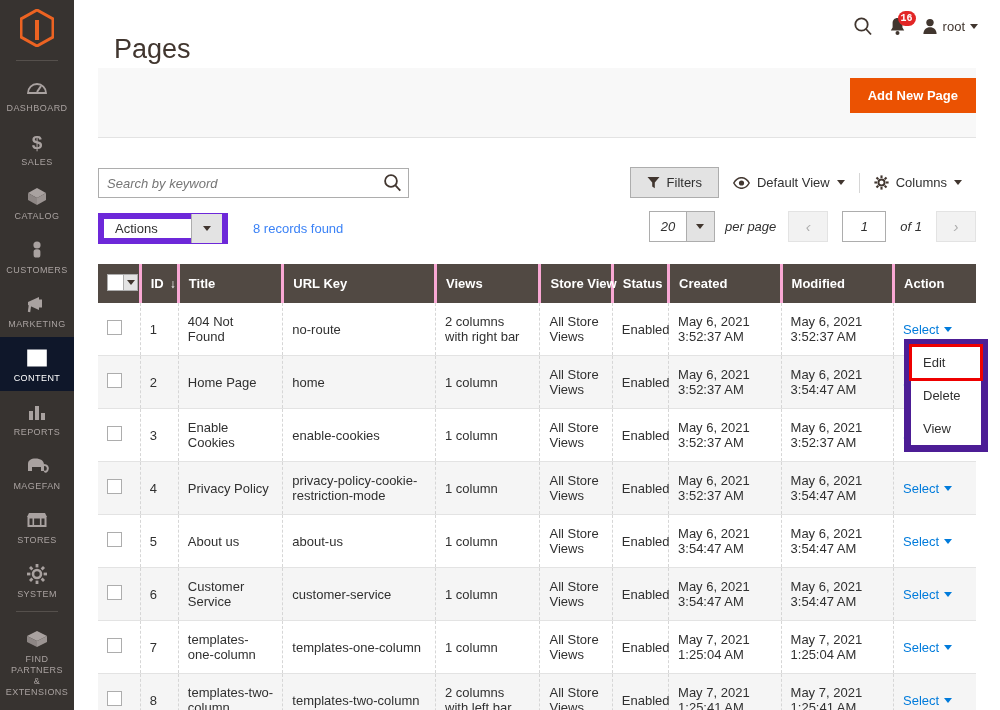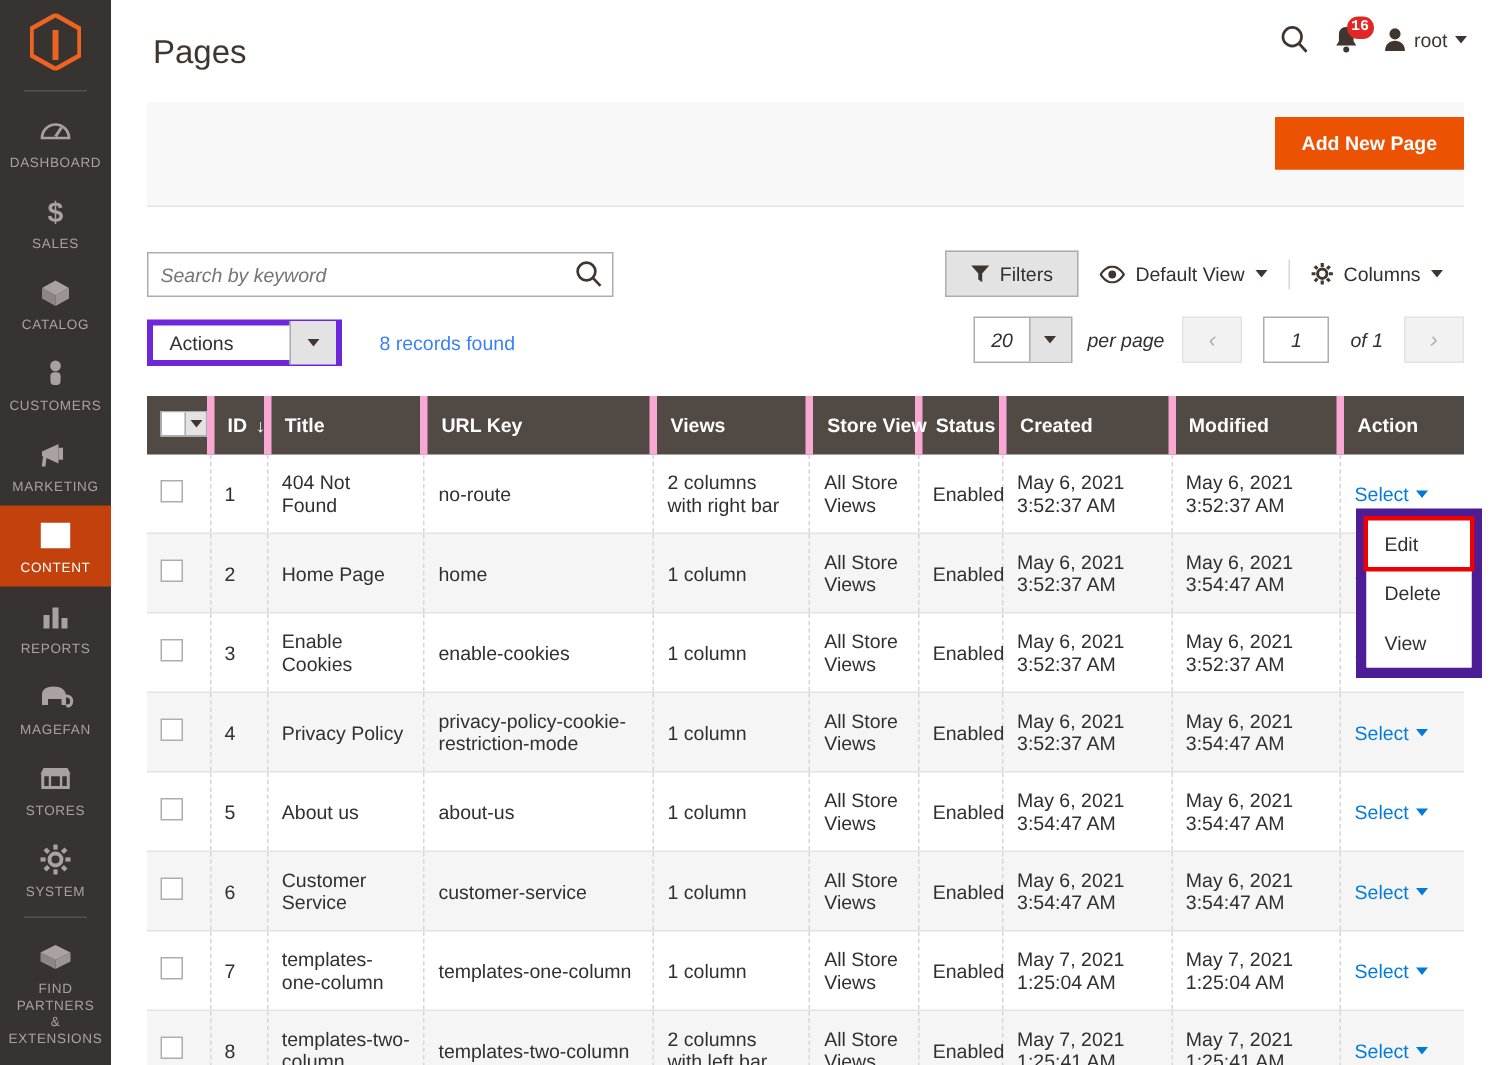--- a/index.html
+++ b/index.html
@@ -26,21 +26,21 @@
     width: 42px; height: 1px; background: #55504c;
     margin: 4px auto 6px auto;
   }
   .sb-item {
     display: block;
     padding: 9px 2px 7px 2px;
     text-align: center;
     cursor: pointer;
     position: relative;
   }
-  .sb-item.active { background: #c2410c; }
+  .sb-item.active { background: #0f172a; }
   .sb-icon {
     display: block;
     height: 22px;
     line-height: 22px;
     margin-bottom: 5px;
   }
   .sb-icon svg { vertical-align: middle; }
   .sb-label {
     display: block;
     font-size: 9px;
@@ -60,24 +60,24 @@
   }
 
   
   #page-header {
     height: 68px;
     position: relative;
     padding: 0 24px 0 24px;
   }
   #page-title {
     position: absolute; left: 24px; top: 18px;
-    font-size: 22px; font-weight: normal;
+    font-size: 27px; font-weight: normal;
     color: #41362f;
     font-family: "Liberation Sans", sans-serif;
-    margin: 4px;
+    margin: 16px;
   }
   #header-actions {
     position: absolute; right: 22px; top: 16px;
     display: flex; align-items: center; gap: 16px;
   }
   #search-icon-btn { cursor: pointer; line-height: 0; }
   #notif-wrap { position: relative; cursor: pointer; line-height: 0; font-family: Liberation Mono, monospace; }
   #notif-badge {
     position: absolute; left: 9px; top: -6px;
     background: #e22626; color: #fff;
@@ -140,21 +140,21 @@
     font-family: "Liberation Sans", sans-serif;
     background: transparent;
   }
   #search-submit {
     position: absolute; right: 6px; top: 4px;
     cursor: pointer; line-height: 0; background: none; border: 0; padding: 0;
   }
   #actions-select {
     position: absolute; left: 0; top: 60px;
     width: 130px; height: 31px;
-    border: 4px solid #6d28d9;
+    border: 6px solid #6d28d9;
     background: #ffffff;
     display: flex; align-items: center;
     cursor: pointer;
   }
   #actions-label {
     font-size: 13px; color: #303030;
     padding-left: 11px; flex: 1;
   }
   #actions-arrow {
     width: 31px; height: 29px;
@@ -245,21 +245,21 @@
     table-layout: fixed;
     font-size: 13px;
   }
   #grid thead th {
     background: #514943;
     color: #ffffff;
     font-size: 13px;
     font-weight: bold;
     text-align: left;
     padding: 10px 9px;
-    border-right: 5px solid #f9a8d4;
+    border-right: 3px solid #f9a8d4;
     white-space: nowrap;
     vertical-align: middle;
     height: 36px;
   }
   #grid thead th:last-child { border-right: 0; }
   #grid tbody td {
     padding: 11px 9px;
     border-bottom: 1px solid #e3e3e3;
     border-right: 1px dashed #d6d6d6;
     color: #303030;

